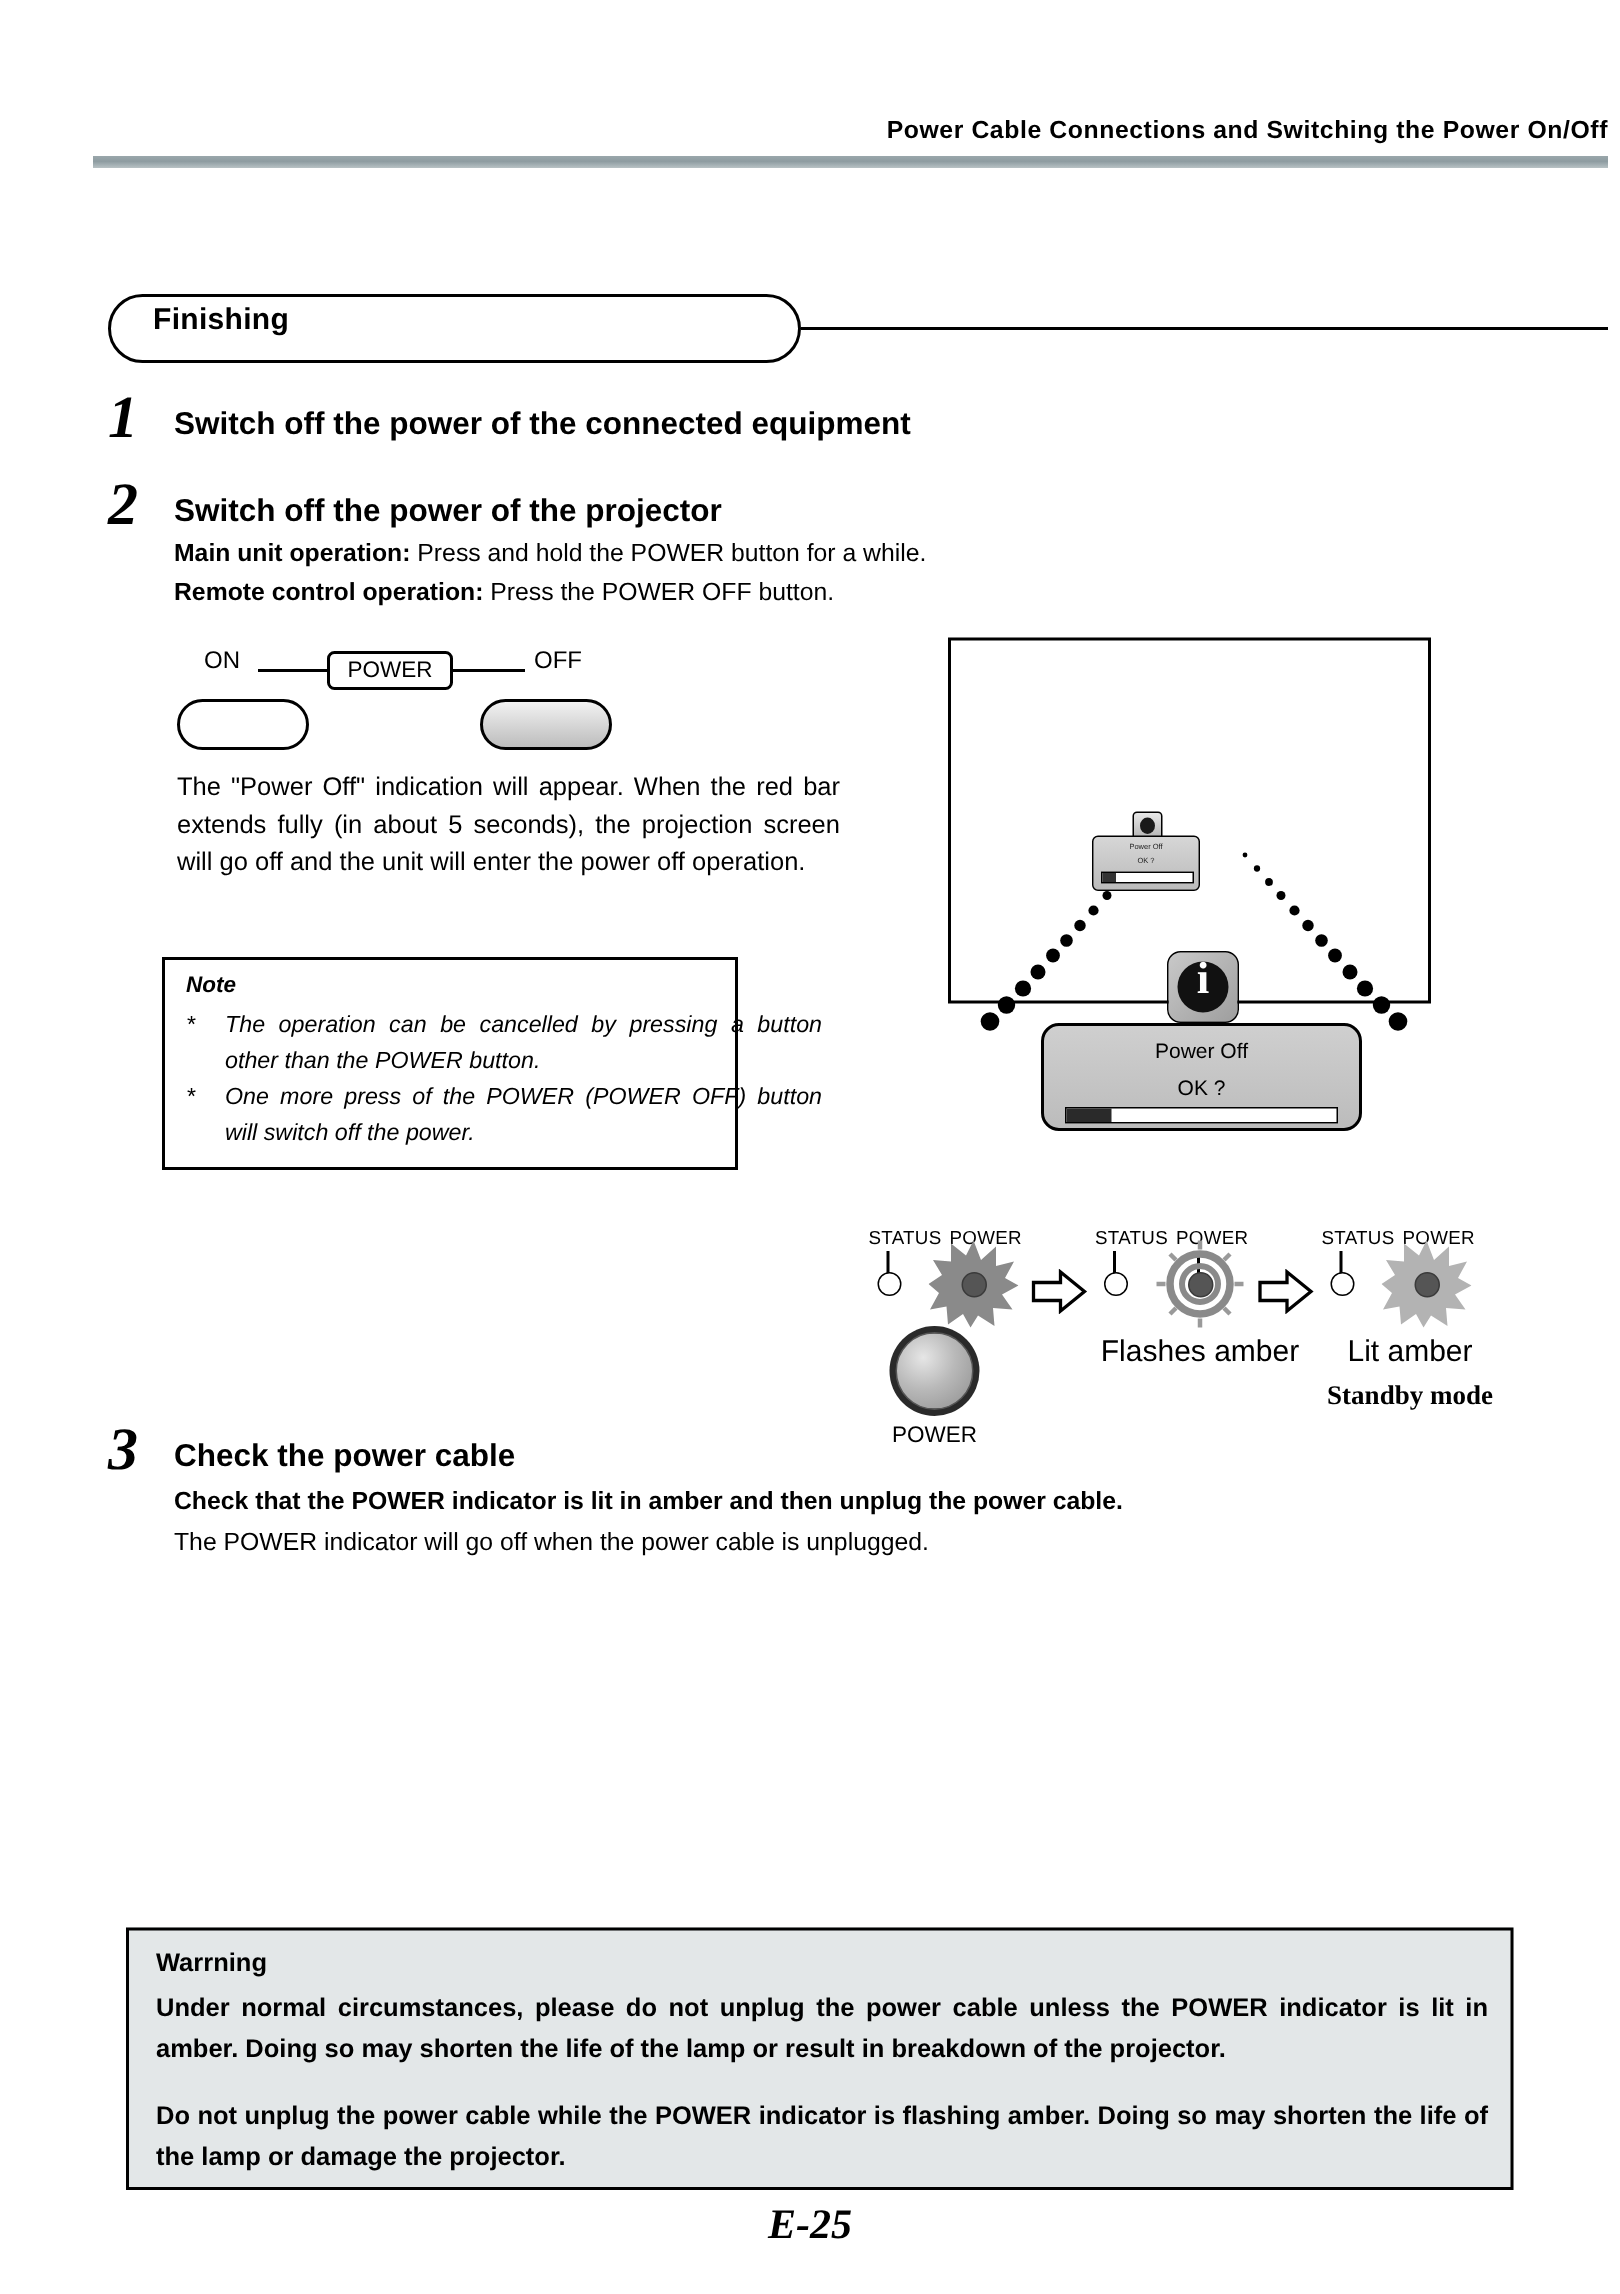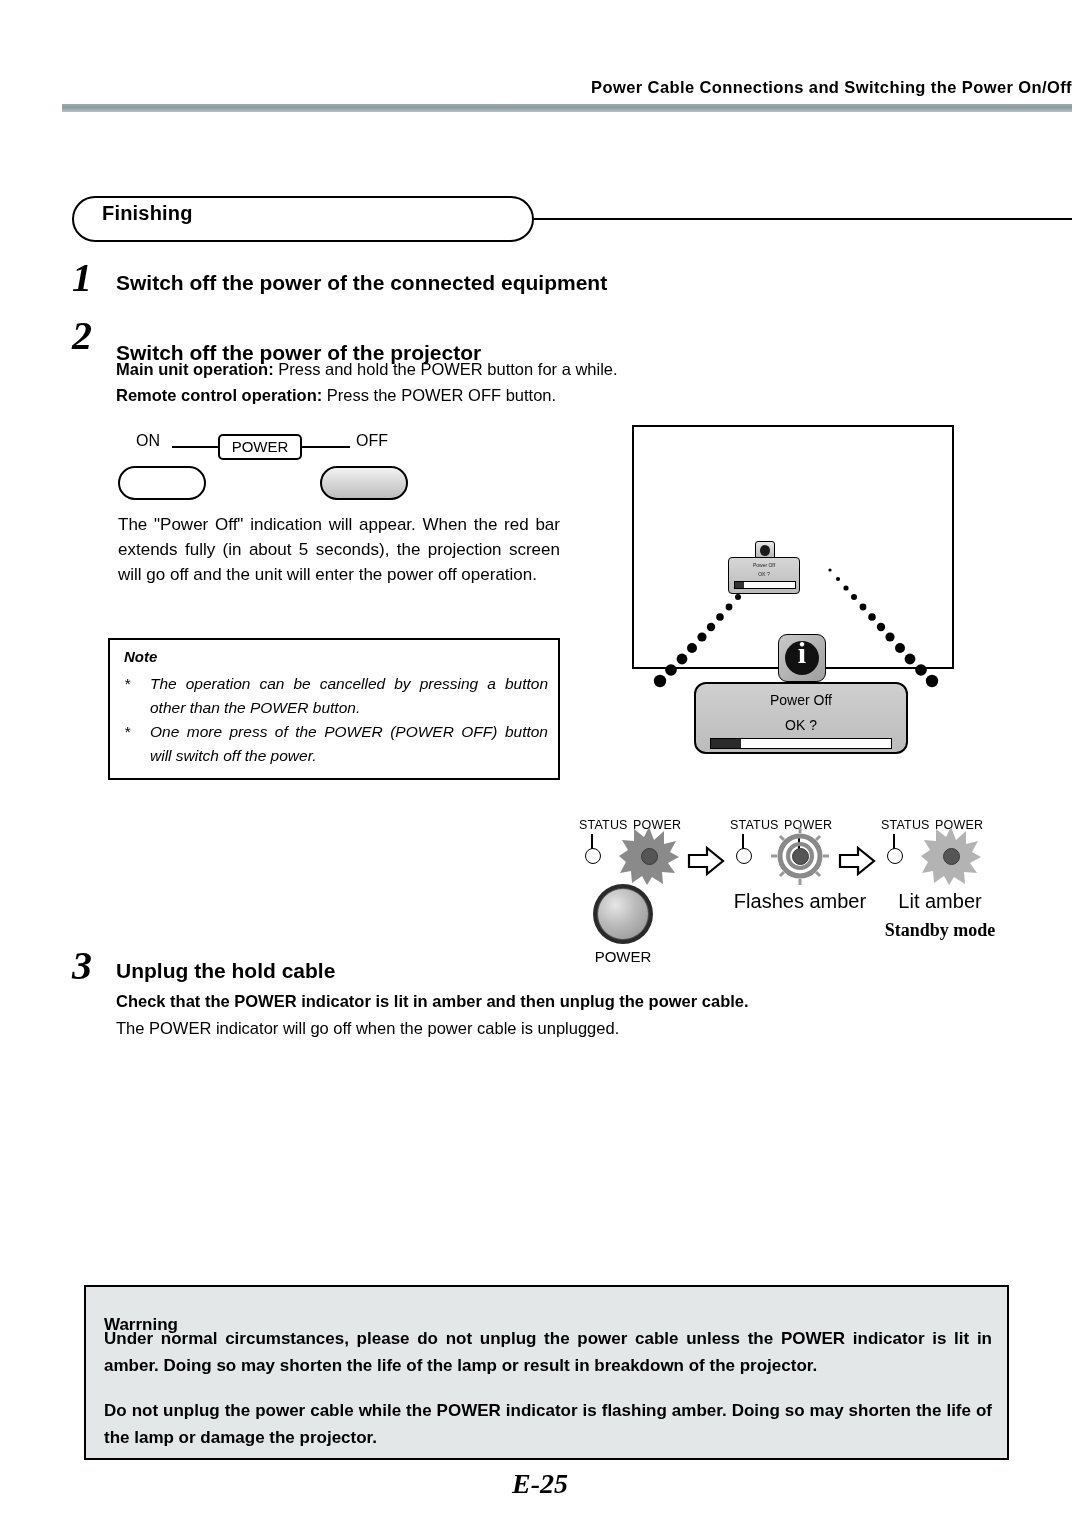--- a/index.html
+++ b/index.html
@@ -35,21 +35,21 @@
   .sw .pbox span{display:block;text-align:center;font-size:15px;line-height:22px;}
   .sw .btn{position:absolute;top:38px;width:88px;height:34px;border:2px solid #000;
            border-radius:17px;box-sizing:border-box;}
   .sw .btn.on{left:0;background:#fff;}
   .sw .btn.off{left:202px;background:linear-gradient(to bottom,#f2f2f2 0%,#d8d8d8 48%,#bdbdbd 100%);}
 
   
   .para{position:absolute;font-size:17px;line-height:25px;text-align:justify;}
 
   
-  .notebox{position:absolute;left:108px;top:638px;width:452px;height:142px;
+  .notebox{position:absolute;left:108px;top:638px;width:384px;height:142px;
            border:2px solid #000;background:#fff;box-sizing:border-box;}
   .note-title{position:absolute;left:14px;top:8px;font-size:15px;font-weight:bold;font-style:italic;}
   .note-item{position:absolute;left:14px;font-size:15.5px;font-style:italic;line-height:24px;}
   .note-item .star{position:absolute;left:0;top:0;}
   .note-item .txt{display:block;margin-left:26px;text-align:justify;}
 
   
   .illu{position:absolute;left:632px;top:425px;width:322px;height:244px;
         border:2px solid #000;background:#fff;box-sizing:border-box;overflow:visible;}
   .beam{position:absolute;left:0;top:0;width:322px;height:300px;}
@@ -108,21 +108,21 @@
 
   .seq-t1{position:absolute;left:135px;top:72px;width:180px;text-align:center;font-size:20px;}
   .seq-t2{position:absolute;left:135px;top:100px;width:180px;text-align:center;font-size:15px;line-height:22px;}
   .seq-t3{position:absolute;left:300px;top:72px;width:130px;text-align:center;font-size:20px;}
   .seq-t4{position:absolute;left:300px;top:100px;width:130px;text-align:center;font-size:18px;
           font-weight:bold;line-height:24px;font-family:Liberation Serif, serif;}
 
   
   .warn{position:absolute;left:84px;top:1285px;width:925px;height:175px;
         border:2px solid #000;background:#e3e7e8;box-sizing:border-box;}
-  .warn .wt{position:absolute;left:18px;top:12px;font-size:17px;font-weight:bold;margin-top:16px;}
+  .warn .wt{position:absolute;left:18px;top:12px;font-size:17px;font-weight:bold;}
   .warn .wp{position:absolute;left:18px;width:888px;font-size:17px;font-weight:bold;
             line-height:27px;text-align:justify;}
 
   
   .foot{position:absolute;left:0;top:1468px;width:1080px;text-align:center;
         font-family:"Liberation Serif",serif;font-style:italic;font-weight:bold;font-size:28px;}
 </style>
 </head>
 <body>
 
@@ -134,21 +134,21 @@
   <div class="fin-wrap">
     <div class="fin-box"></div>
     <div class="fin-label">Finishing</div>
     <div class="fin-line"></div>
   </div>
 
   <div class="stepnum" style="left:72px;top:258px;">1</div>
   <div class="stephead" style="left:116px;top:271px;">Switch off the power of the connected equipment</div>
 
   <div class="stepnum" style="left:72px;top:316px;">2</div>
-  <div class="stephead" style="left:116px;top:329px;margin-top:12px;">Switch off the power of the projector</div>
+  <div class="stephead" style="left:116px;top:329px;">Switch off the power of the projector</div>
   <div class="subline" style="left:116px;top:360px;">
     <b>Main unit operation:</b><span> Press and hold the POWER button for a while.</span>
   </div>
   <div class="subline" style="left:116px;top:386px;">
     <b>Remote control operation:</b><span> Press the POWER OFF button.</span>
   </div>
 
   <div class="sw">
     <div class="lbl" style="left:18px;top:4px;">ON</div>
     <div class="wire" style="left:54px;width:46px;"></div>
@@ -291,21 +291,21 @@
       </svg>
       <div class="dot"></div>
     </div>
 
     <div class="seq-t1">Flashes amber</div>
     <div class="seq-t3">Lit amber</div>
     <div class="seq-t4">Standby mode</div>
   </div>
 
   <div class="stepnum" style="left:72px;top:946px;">3</div>
-  <div class="stephead" style="left:116px;top:959px;">Unplug the hold cable</div>
+  <div class="stephead" style="left:116px;top:959px;">Check the power cable</div>
   <div class="subline" style="left:116px;top:992px;font-weight:bold;">Check that the POWER indicator is lit in amber and then unplug the power cable.</div>
   <div class="subline" style="left:116px;top:1019px;">The POWER indicator will go off when the power cable is unplugged.</div>
 
   <div class="warn">
     <div class="wt">Warrning</div>
     <div class="wp" style="top:38px;">Under normal circumstances, please do not unplug the power cable unless the POWER indicator is lit in amber. Doing so may shorten the life of the lamp or result in breakdown of the projector.</div>
     <div class="wp" style="top:110px;">Do not unplug the power cable while the POWER indicator is flashing amber. Doing so may shorten the life of the lamp or damage the projector.</div>
   </div>
 
   <div class="foot">E-25</div>

